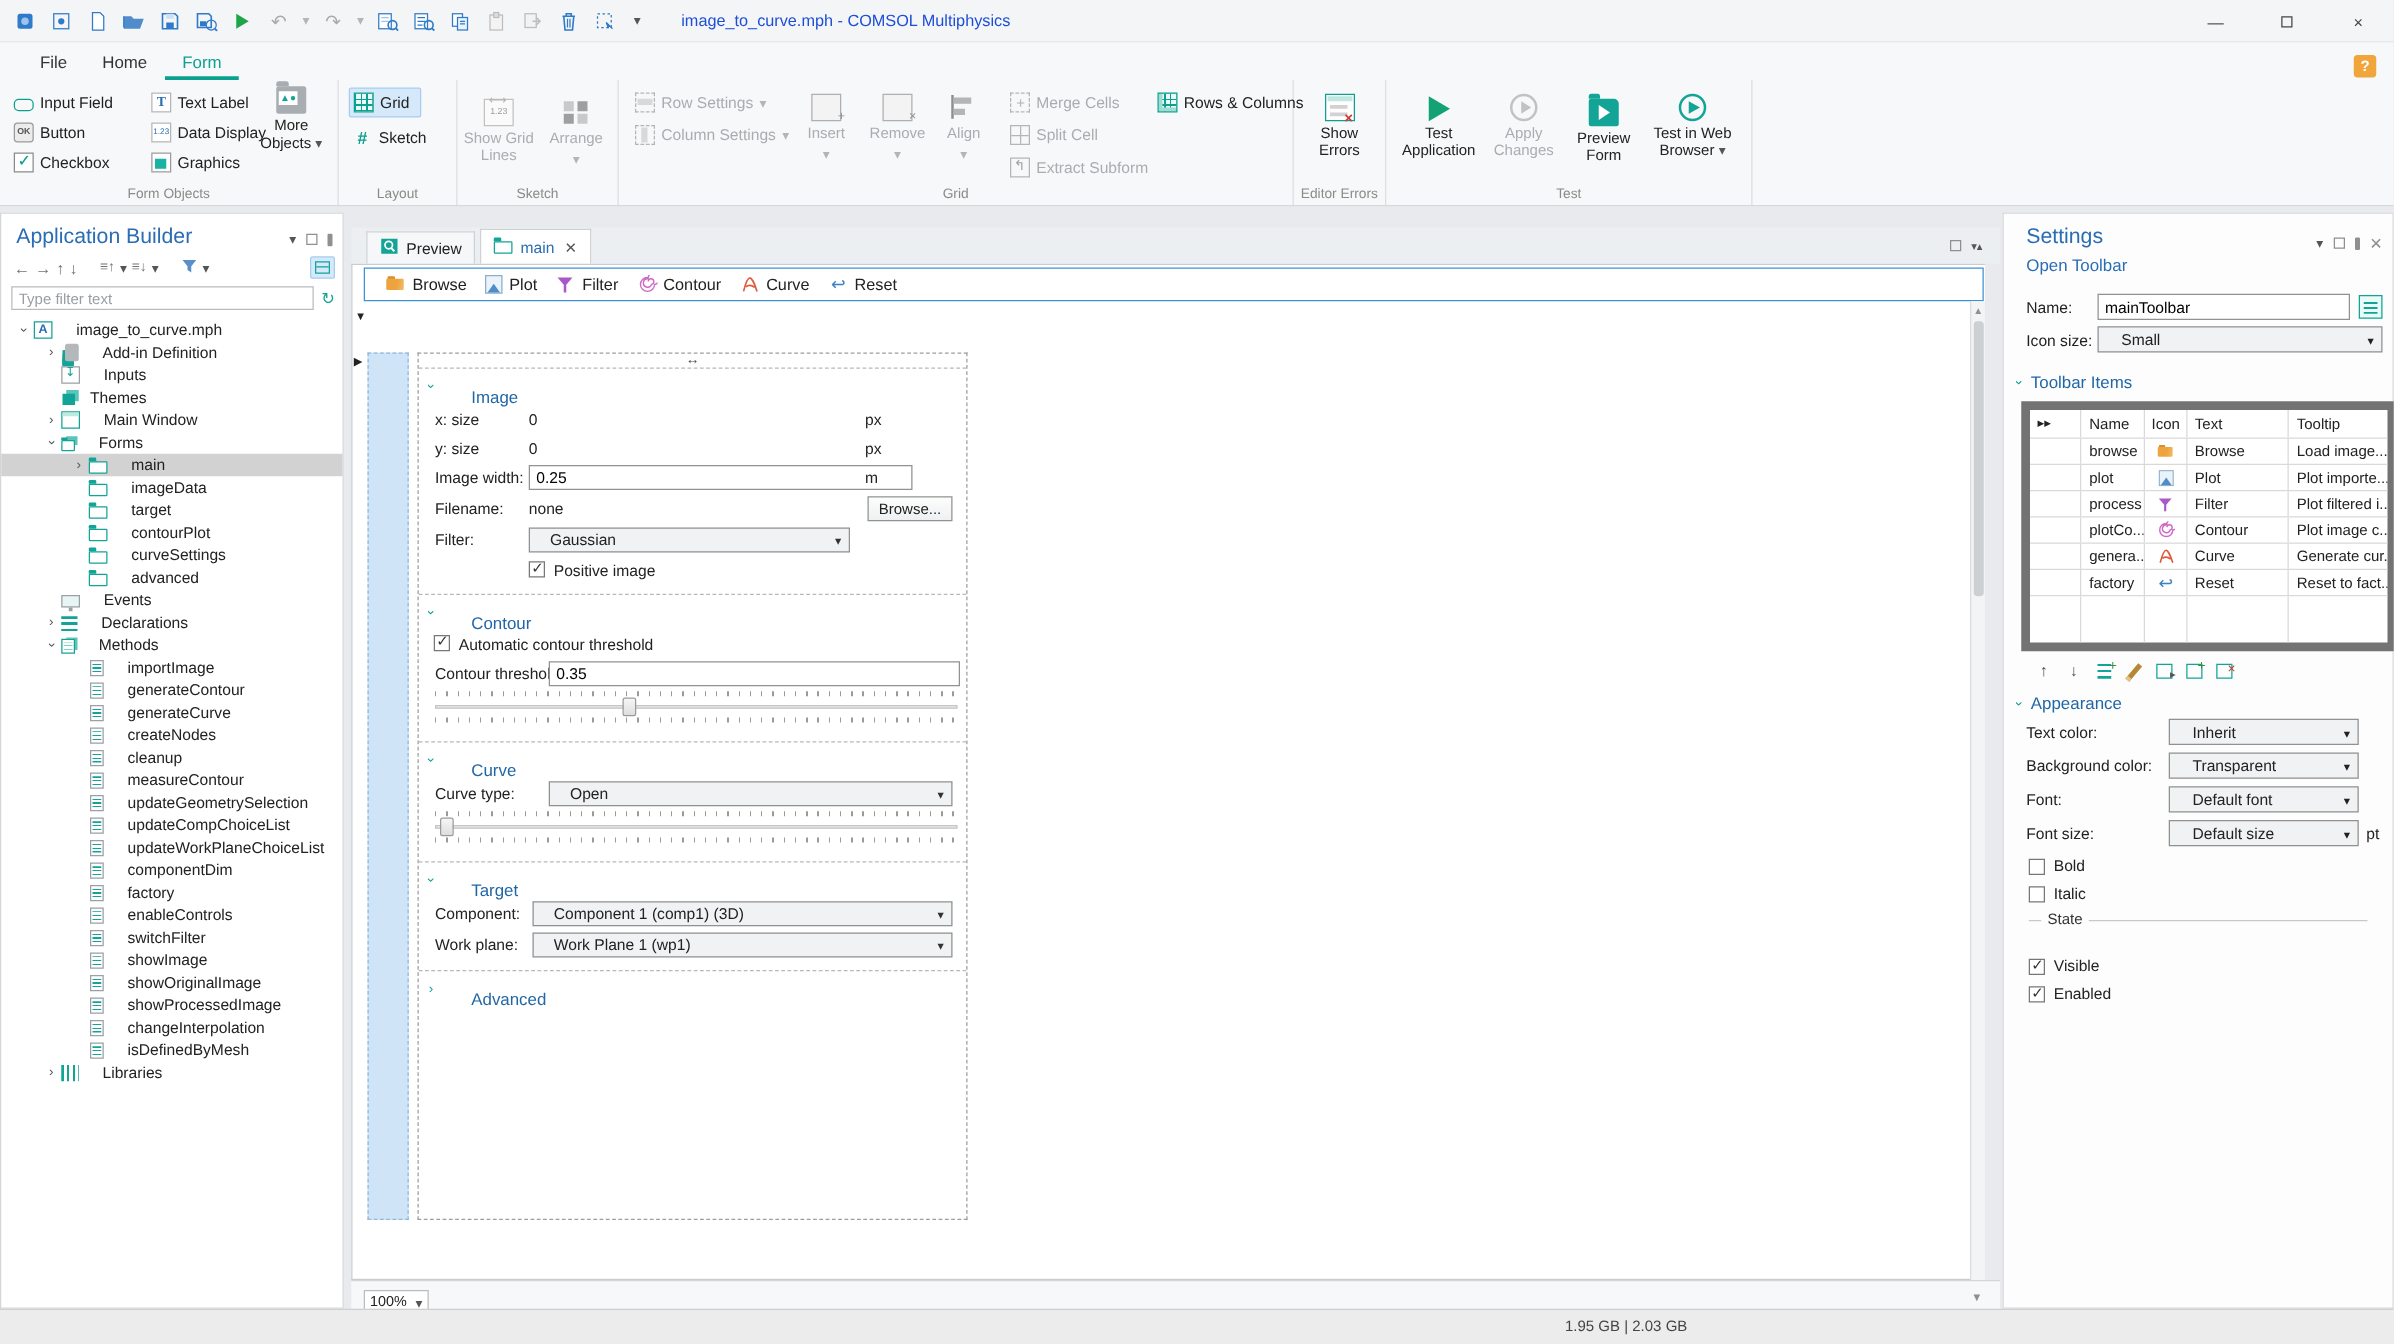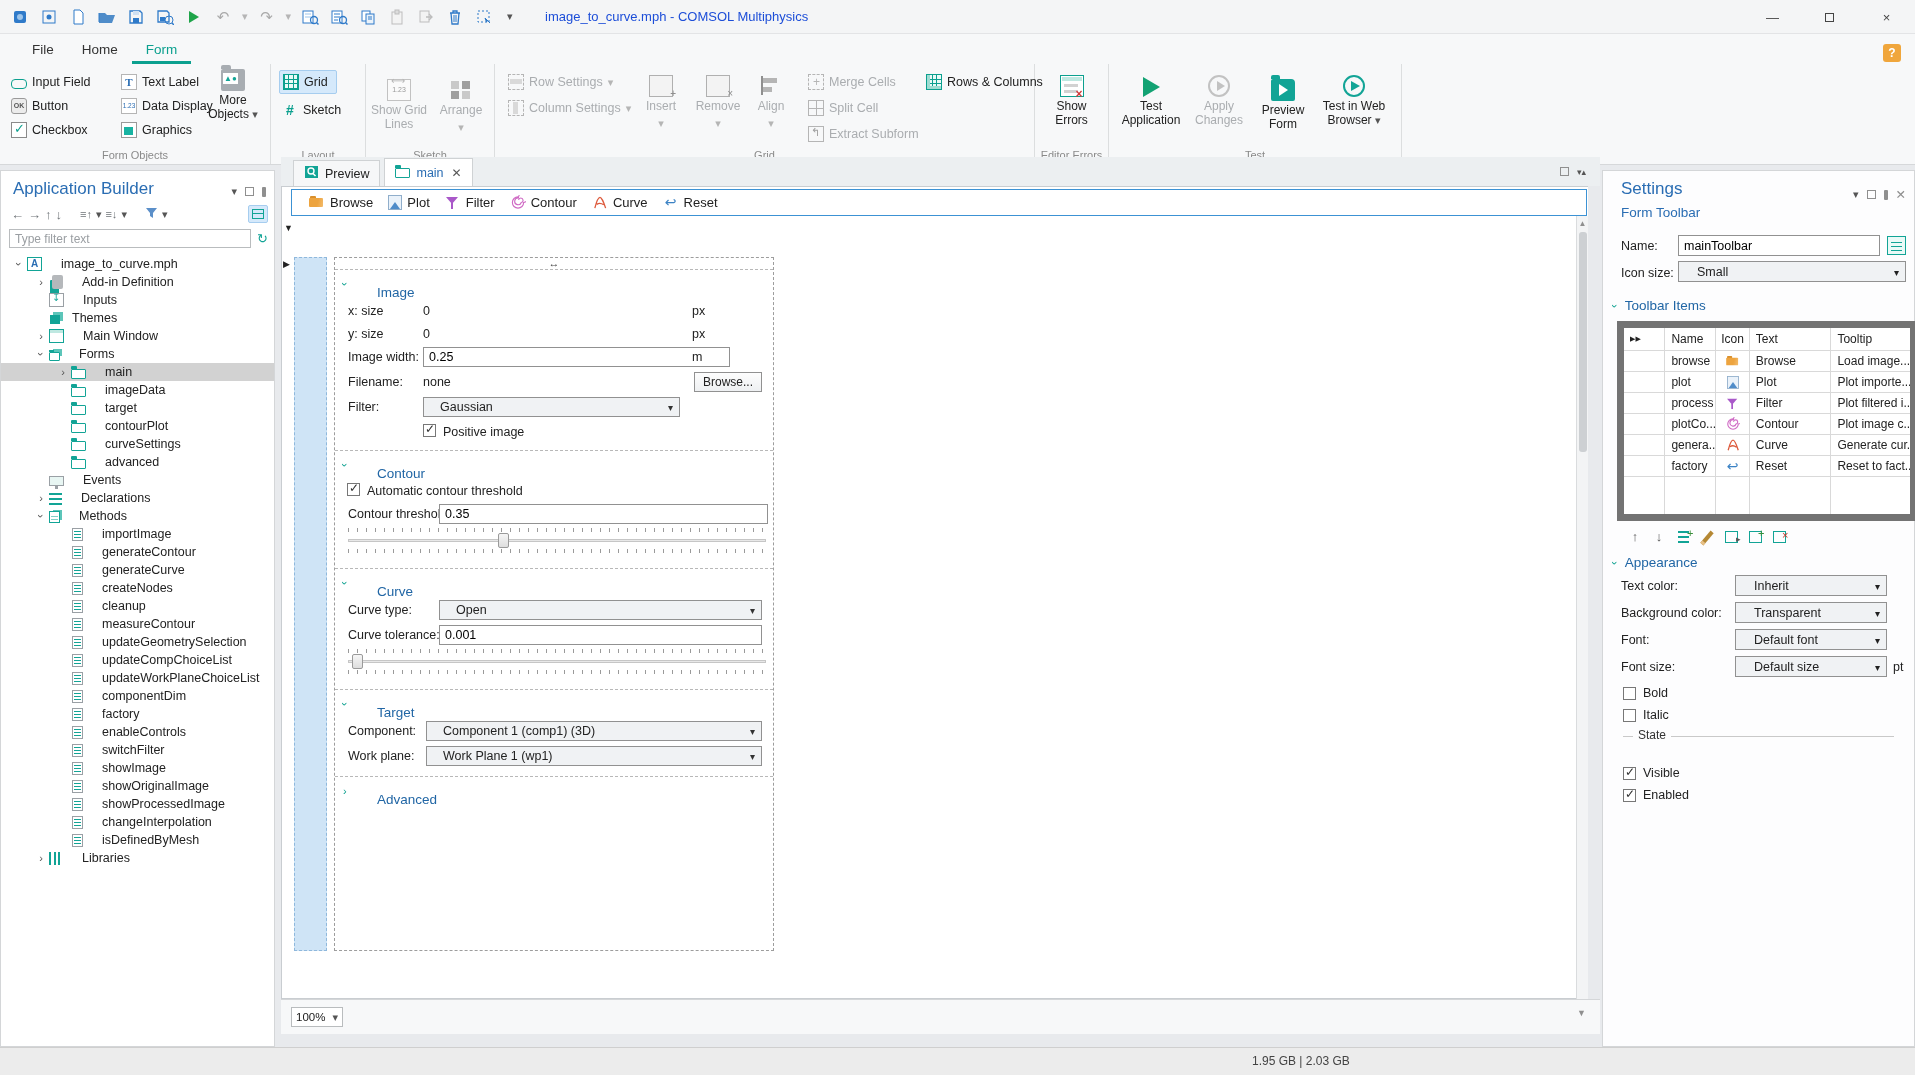--- a/index.html
+++ b/index.html
@@ -92,21 +92,21 @@
   .i-prevform:before { content:""; position:absolute; left:0; top:-4px; width:9px; height:4px; background:#12a496; border-radius:2px 2px 0 0; }
   .i-prevform:after { content:""; position:absolute; left:8px; top:5px; border-left:9px solid #fff; border-top:6px solid transparent; border-bottom:6px solid transparent; }
   .i-webplay { border:2px solid #12a496; border-radius:50%; width:22px !important; height:22px !important; }
   .i-webplay:after { content:""; position:absolute; left:6px; top:4px; border-left:9px solid #12a496; border-top:5px solid transparent; border-bottom:5px solid transparent; }
   .i-moreobj { background:#a8adb2; border-radius:2px; }
   .i-moreobj:before { content:""; position:absolute; left:0; top:-4px; width:10px; height:4px; background:#a8adb2; border-radius:2px 2px 0 0; }
   .i-moreobj:after { content:"▲●"; position:absolute; left:2px; top:4px; font-size:8px; letter-spacing:0; color:#12a496; background:#fff; padding:1px 1px; line-height:9px; }
 
   
   .lpanel { position:absolute; left:0; top:170px; width:275px; height:877px; background:#fff; border:1px solid #d4d6d8; }
-  .cpanel { position:absolute; left:281px; top:157px; width:1319px; height:877px; }
+  .cpanel { position:absolute; left:281px; top:182px; width:1319px; height:877px; }
   .rpanel { position:absolute; left:1602px; top:170px; width:313px; height:877px; background:#fdfdfe; border:1px solid #d4d6d8; }
 
   
   .ptitle { font-size:17px; color:#2a6db3; padding:8px 0 2px 12px; }
   .pctrl { position:absolute; right:8px; top:14px; display:flex; gap:8px; align-items:center; color:#8f8f8f; }
   .sqico { width:9px; height:9px; border:1px solid #8f8f8f; display:inline-block; }
   .pinico { width:4px; height:10px; background:#8f8f8f; border-radius:1px; display:inline-block; }
   .ltb { display:flex; align-items:center; gap:4px; padding:4px 6px 4px 10px; height:26px; }
   .ltb .g { color:#6f7478; font-size:13px; }
   .ltb .sep { width:10px; }
@@ -833,24 +833,20 @@
           <span class="schev chev rot90">›</span>
           <span class="stitle">Curve</span>
         </div>
         <div class="frow" style="height:25px;">
           <span class="flabel">Curve type:</span>
           <span class="fcombo" style="left:104px;width:323px;">
               <span>Open</span>
               <span class="arr">▾</span>
             </span>
         </div>
-        <div class="frow" style="height:25px;">
-          <span class="flabel">Curve tolerance:</span>
-          <input class="finput" style="left: 104px; width: 323px;" value="0.001">
-        </div>
         <div class="frow" style="height:34px;">
           <div class="slider">
             <div class="ticks"></div>
             <div class="trackrow">
                 <div class="groove"></div>
                 <div class="sthumb" style="left:1%;"></div>
               </div>
             <div class="ticks b"></div>
           </div>
         </div>
@@ -902,21 +898,21 @@
 
   <div class="rpanel">
     <div class="rp-inner">
       <div class="stitle">Settings</div>
       <div class="pctrl" style="top:16px;">
         <span class="chev">▾</span>
         <span class="sqico"></span>
         <span class="pinico"></span>
         <span style="color:#8f8f8f;">✕</span>
       </div>
-      <div class="ssub">Form Toolbar</div>
+      <div class="ssub">Open Toolbar</div>
 
       <div style="height:14px;"></div>
       <div class="srow">
         <span class="slab">Name:</span>
         <input class="sinput" value="mainToolbar" style="">
         <span class="goico"></span>
       </div>
       <div class="srow">
         <span class="slab">Icon size:</span>
         <span class="scombo" style="left:75px;width:228px;">

